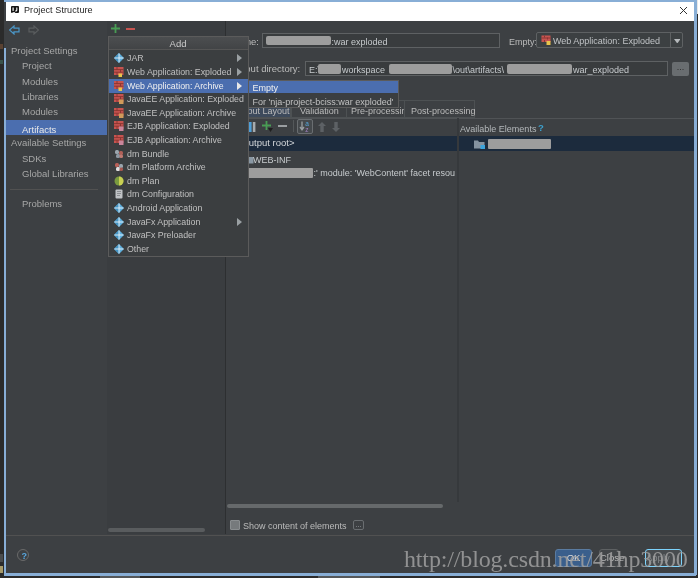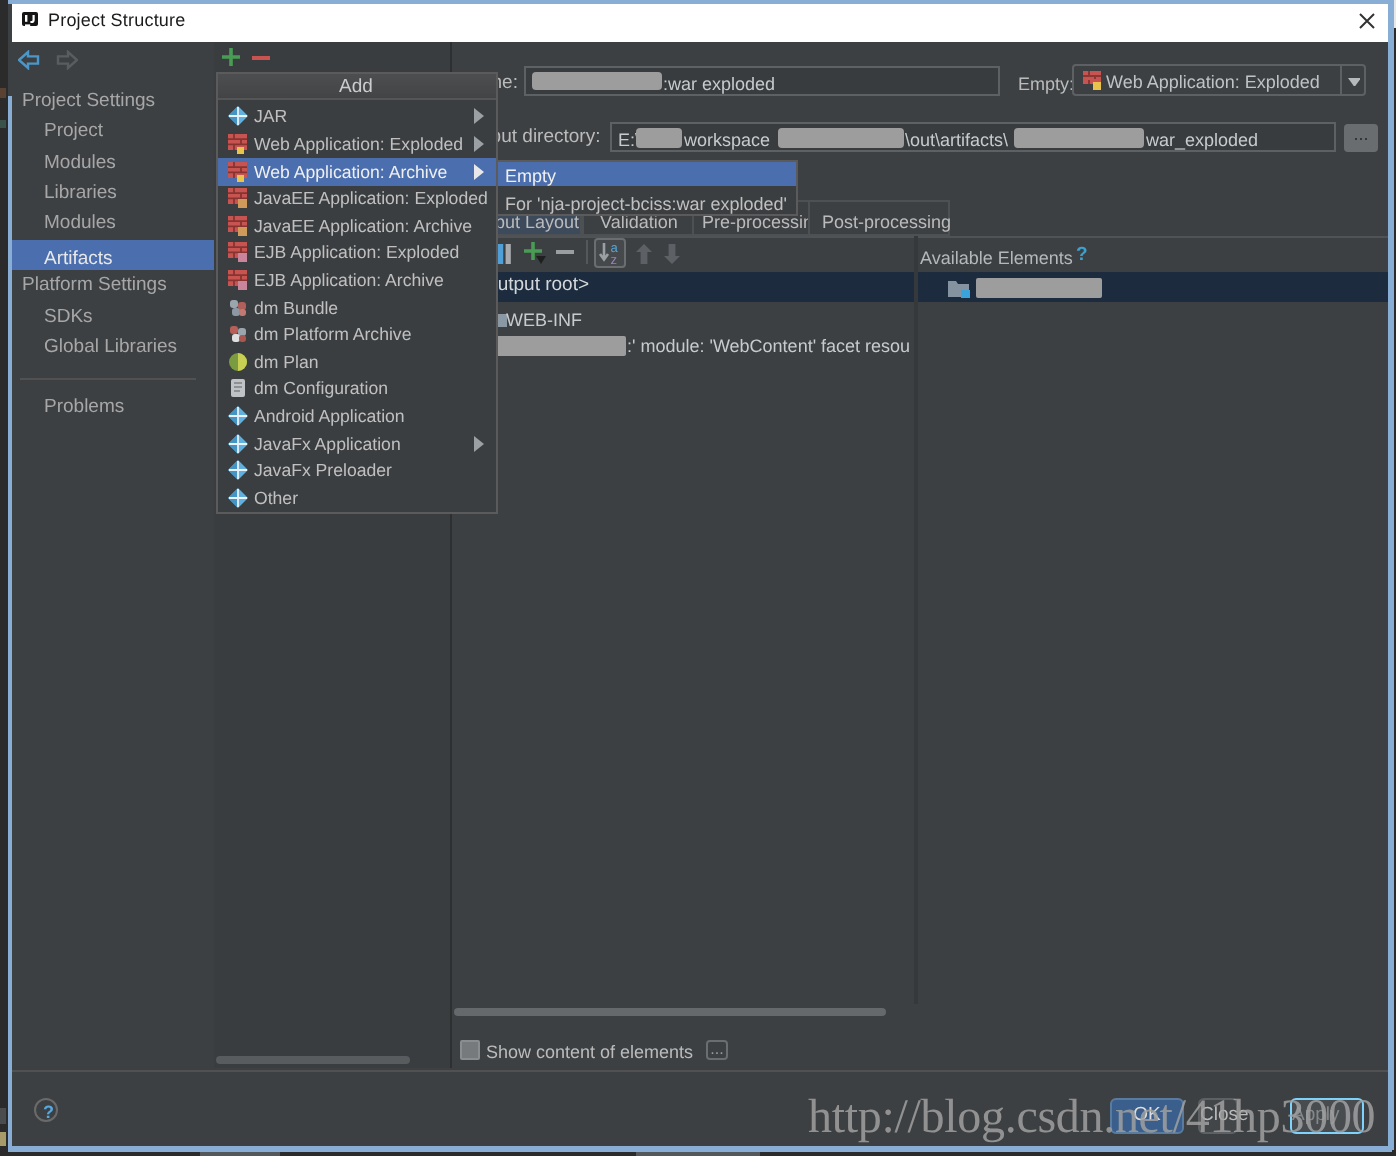--- a/index.html
+++ b/index.html
@@ -42,21 +42,21 @@
 <path d="M5 1 L5 3.2 H10 V6.8 H5 V9 L0.5 5 Z" fill="none" stroke="#4b97c9" stroke-width="1.2"></path>
 <path d="M25 1 L25 3.2 H20 V6.8 H25 V9 L29.5 5 Z" fill="none" stroke="#5a5d5f" stroke-width="1.2"></path>
 </svg>
 <div class="a txt" style="left:11px;top:45px;color:#a7a7a7">Project Settings</div>
 <div class="a txt" style="left:22px;top:60px;color:#a7a7a7">Project</div>
 <div class="a txt" style="left:22px;top:76px;color:#a7a7a7">Modules</div>
 <div class="a txt" style="left:22px;top:91px;color:#a7a7a7">Libraries</div>
 <div class="a txt" style="left:22px;top:106px;color:#a7a7a7">Modules</div>
 <div class="a" style="left:6px;top:120px;width:101px;height:15px;background:#4b6eaf"></div>
 <div class="a txt" style="left:22px;top:124px;color:#e8e8e8">Artifacts</div>
-<div class="a txt" style="left:11px;top:137px;color:#a7a7a7">Platform Settings</div>
+<div class="a txt" style="left:11px;top:137px;color:#a7a7a7">Available Settings</div>
 <div class="a txt" style="left:22px;top:153px;color:#a7a7a7">SDKs</div>
 <div class="a txt" style="left:22px;top:168px;color:#a7a7a7">Global Libraries</div>
 <div class="a" style="left:10px;top:189px;width:88px;height:1px;background:#515151"></div>
 <div class="a txt" style="left:22px;top:198px;color:#a7a7a7">Problems</div>
 
 <div class="a" style="left:107px;top:21px;width:118px;height:513px;background:#3a3d40"></div>
 <div class="a" style="left:225px;top:21px;width:1px;height:513px;background:#2d2f31"></div>
 
 <svg class="a" style="left:111px;top:24px" width="9" height="9" viewBox="0 0 9 9">
     <path d="M4.5 0 V9 M0 4.5 H9" stroke="#499c54" stroke-width="1.8"></path>

